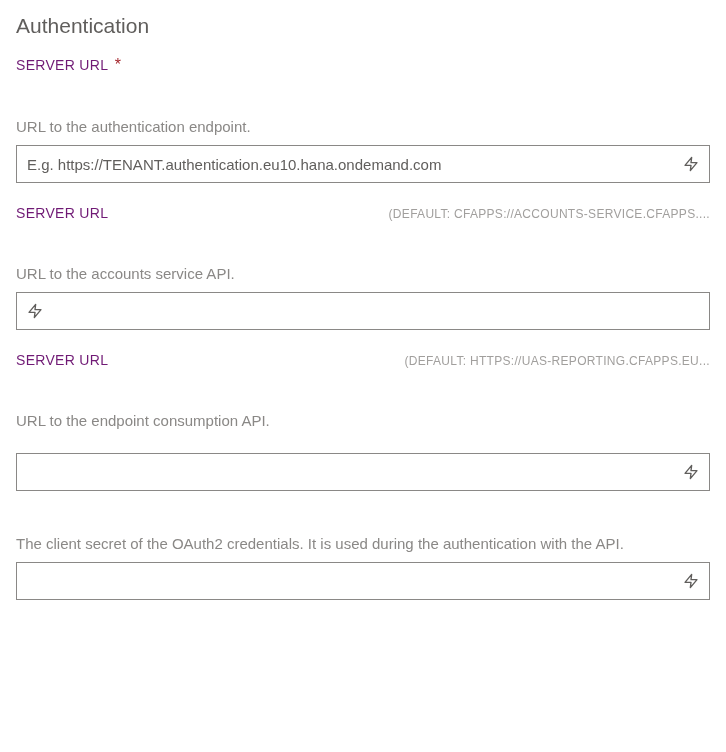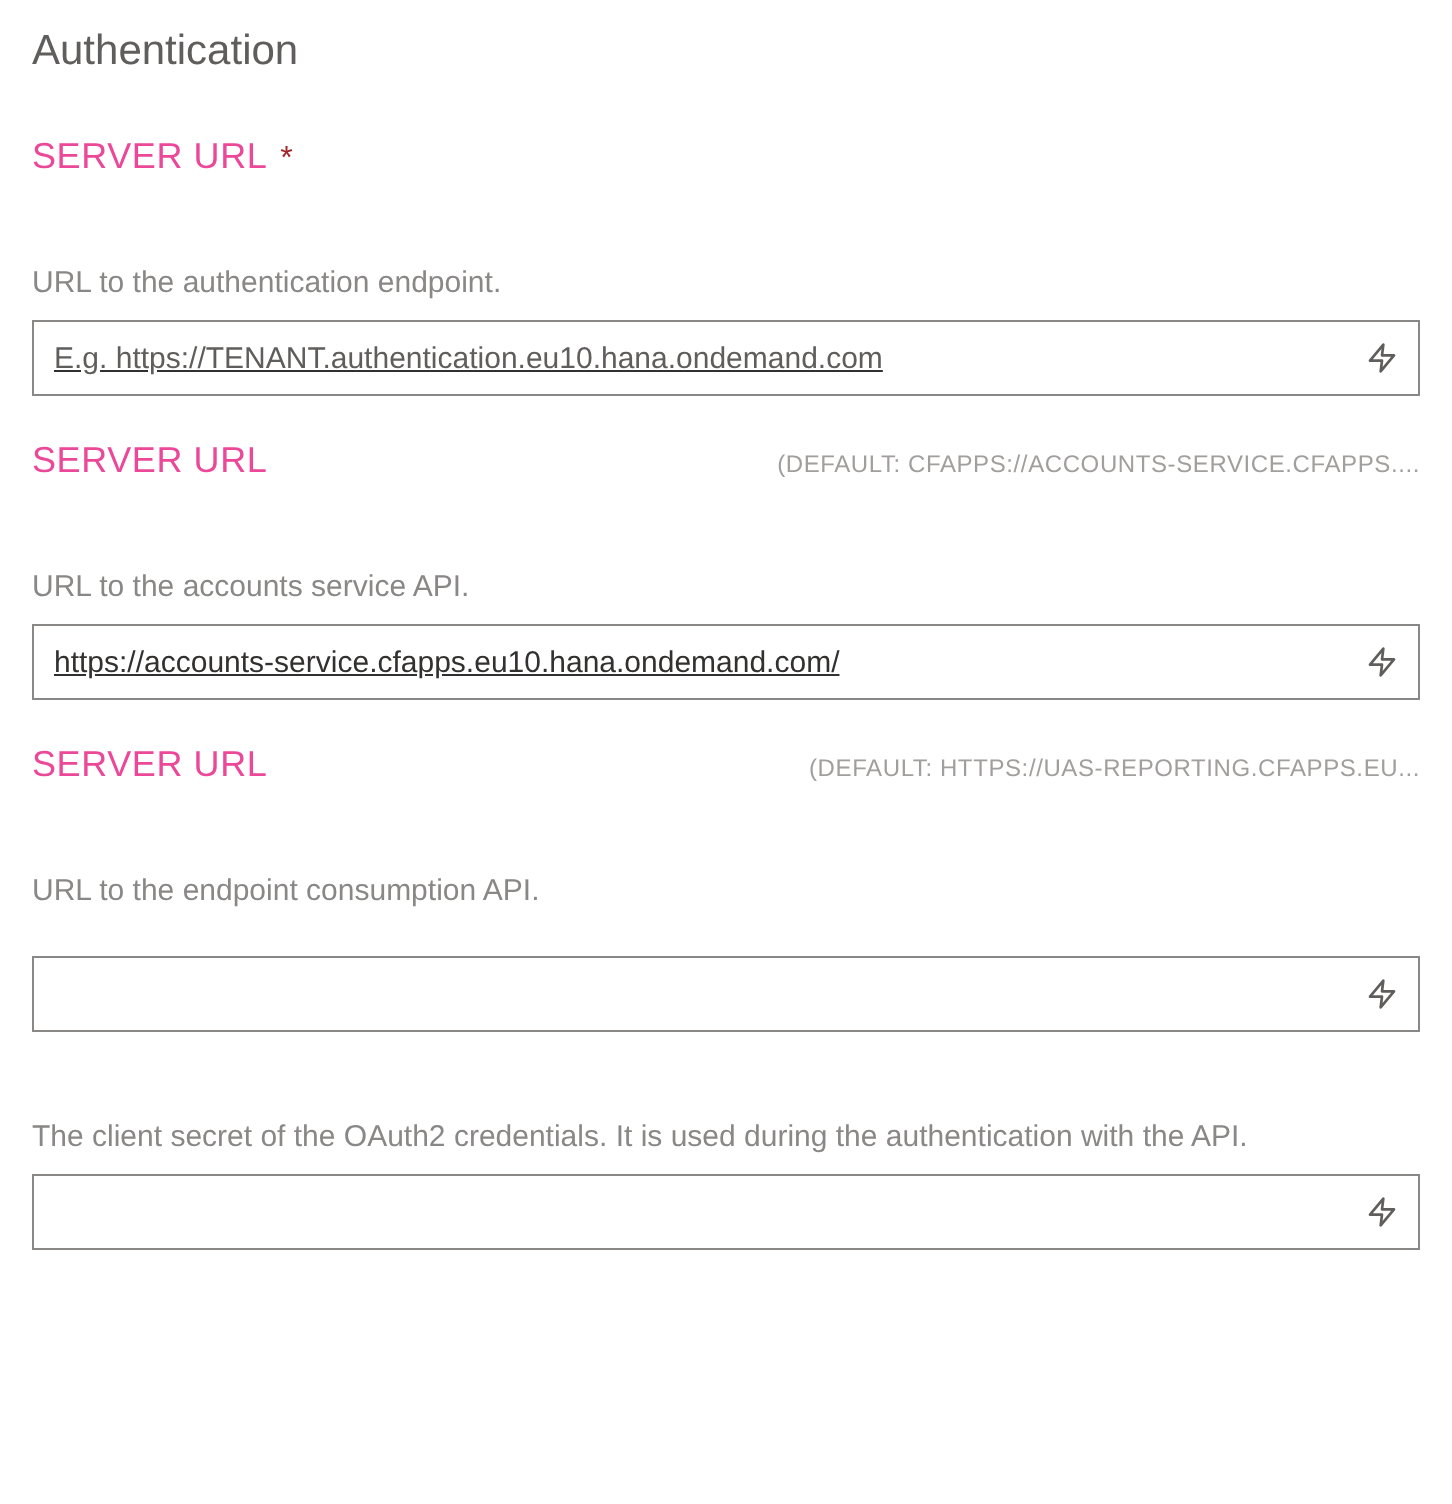--- a/index.html
+++ b/index.html
@@ -11,35 +11,35 @@
       font-family: "Segoe UI", -apple-system, sans-serif;
       background: #ffffff;
       padding: 14px 16px;
       width: 726px;
       color: #323130;
     }
     .section-heading {
       font-size: 21px;
       font-weight: 400;
       color: #605e5c;
-      margin-bottom: 30px;
+      margin-bottom: 18px;
     }
     .field-group {
       margin-bottom: 22px;
     }
     .label-row {
       display: flex;
       justify-content: space-between;
       align-items: baseline;
       margin-bottom: 4px;
     }
     .field-label {
-      font-size: 18px;
+      font-size: 14px;
       letter-spacing: 0.3px;
-      color: #ec4899;
+      color: #701a75;
       text-transform: uppercase;
     }
     .required {
       color: #a4262c;
       margin-left: 2px;
     }
     .default-hint {
       font-size: 12px;
       color: #a19f9d;
       letter-spacing: 0.3px;
@@ -55,21 +55,20 @@
       margin-bottom: 8px;
       margin-top: 42px;
     }
     .input-wrap {
       position: relative;
       display: flex;
       align-items: stretch;
       border: 1px solid #8a8886;
       background: #ffffff;
       height: 38px;
-      text-decoration: underline;
     }
     .text-input {
       flex: 1;
       border: none;
       outline: none;
       padding: 0 10px;
       font-size: 15px;
       font-family: inherit;
       color: #323130;
       background: transparent;
@@ -115,21 +114,20 @@
   </div>
 </div>
 
 <div class="field-group">
   <div class="label-row">
     <span class="field-label">SERVER URL</span>
     <span class="default-hint">(DEFAULT: CFAPPS://ACCOUNTS-SERVICE.CFAPPS....</span>
   </div>
   <div class="field-description">URL to the accounts service API.</div>
   <div class="input-wrap">
-    <input type="text" class="text-input" value="https://accounts-service.cfapps.eu10.hana.ondemand.com/" style="">
     <button class="bolt-btn">
       <svg viewBox="0 0 24 24" fill="none" stroke="currentColor" stroke-width="2" stroke-linecap="round" stroke-linejoin="round">
           <polygon points="13 2 3 14 12 14 11 22 21 10 12 10 13 2"></polygon>
         </svg>
     </button>
   </div>
 </div>
 
 <div class="field-group">
   <div class="label-row">

